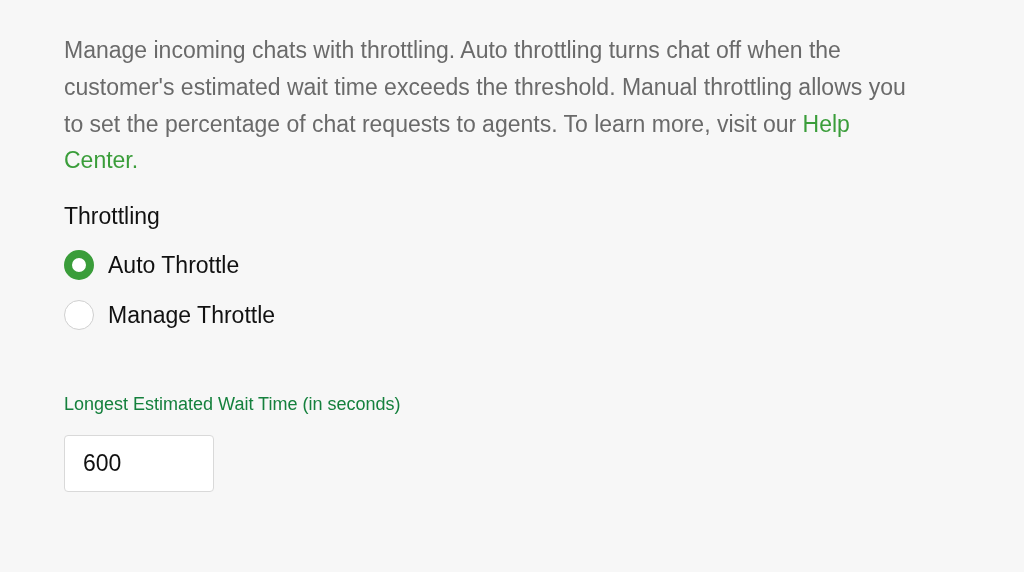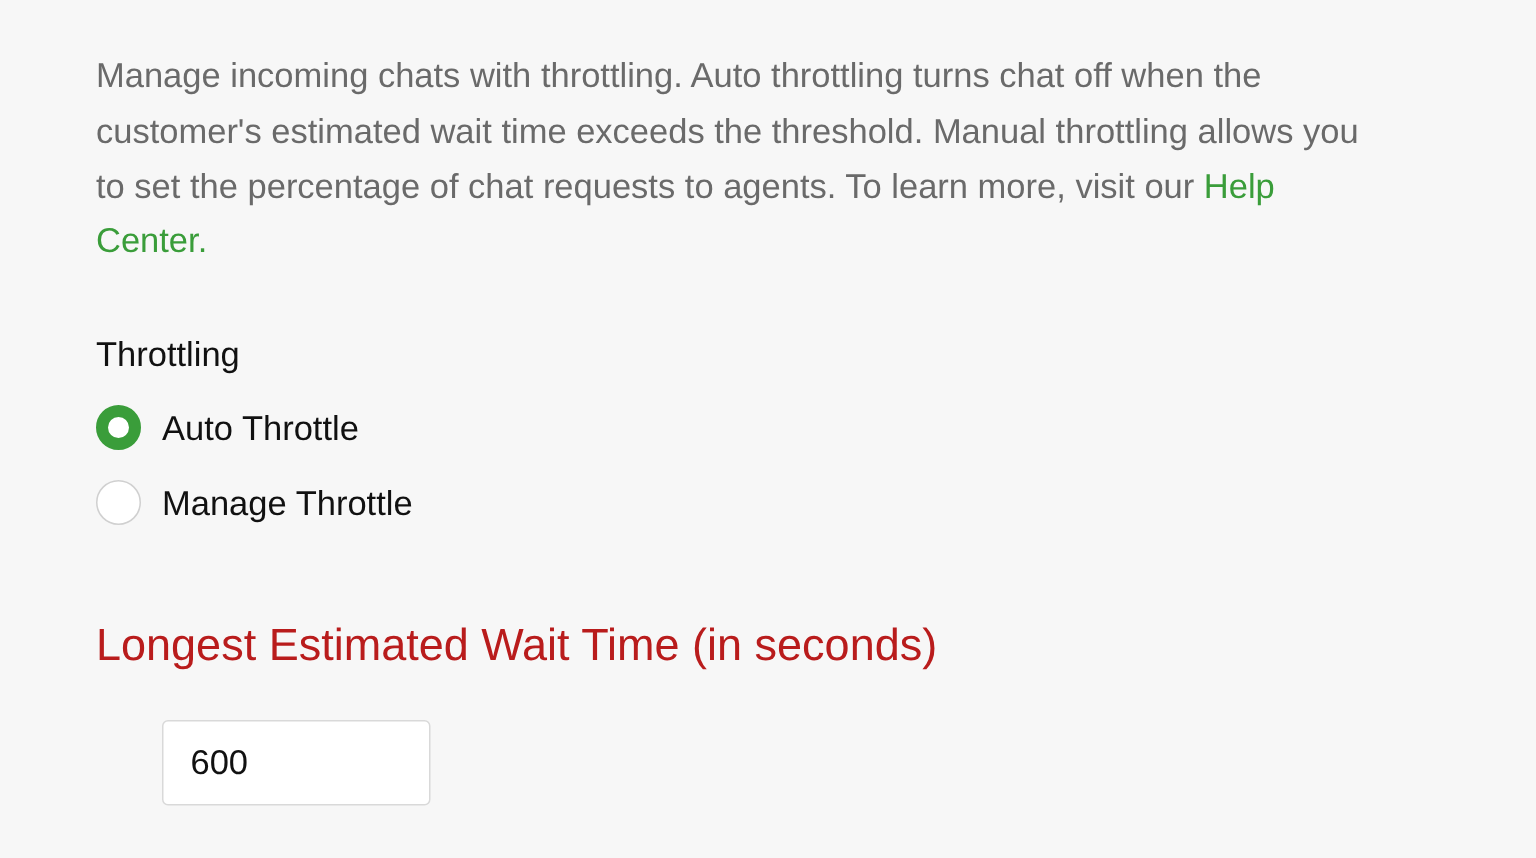--- a/index.html
+++ b/index.html
@@ -12,21 +12,21 @@
       background: #f7f7f7;
       width: 1024px;
       height: 572px;
       padding: 32px 64px;
       color: #222;
     }
     .description {
       font-size: 23px;
       line-height: 1.6;
       color: #6a6a6a;
-      margin-bottom: 44px;
+      margin-bottom: 24px;
       max-width: 860px;
     }
     .description a {
       color: #3a9d3a;
       text-decoration: none;
     }
     .section-title {
       font-size: 23px;
       font-weight: 400;
       color: #111;
@@ -58,34 +58,33 @@
     }
     .radio-circle.unselected {
       border: 1px solid #d0d0d0;
       background: #fff;
     }
     .radio-label {
       font-size: 23px;
       color: #111;
     }
     .field-label {
-      font-size: 30px;
-      color: #b91c1c;
-      margin-bottom: 32px;
+      font-size: 18px;
+      color: #15803d;
+      margin-bottom: 20px;
     }
     .text-input {
       font-size: 23px;
       padding: 14px 18px;
       border: 1px solid #d9d9d9;
       border-radius: 4px;
       background: #fff;
       color: #111;
-      width: 179px;
+      width: 150px;
       font-family: inherit;
-      margin-left: 44px;
     }
   </style>
 </head>
 <body>
 
 <p class="description">
   <span>Manage incoming chats with throttling. Auto throttling turns chat off when the customer's estimated wait time exceeds the threshold. Manual throttling allows you to set the percentage of chat requests to agents. To learn more, visit our </span><a href="#">Help Center.</a><span></span>
 </p>
 
 <h3 class="section-title">Throttling</h3>

